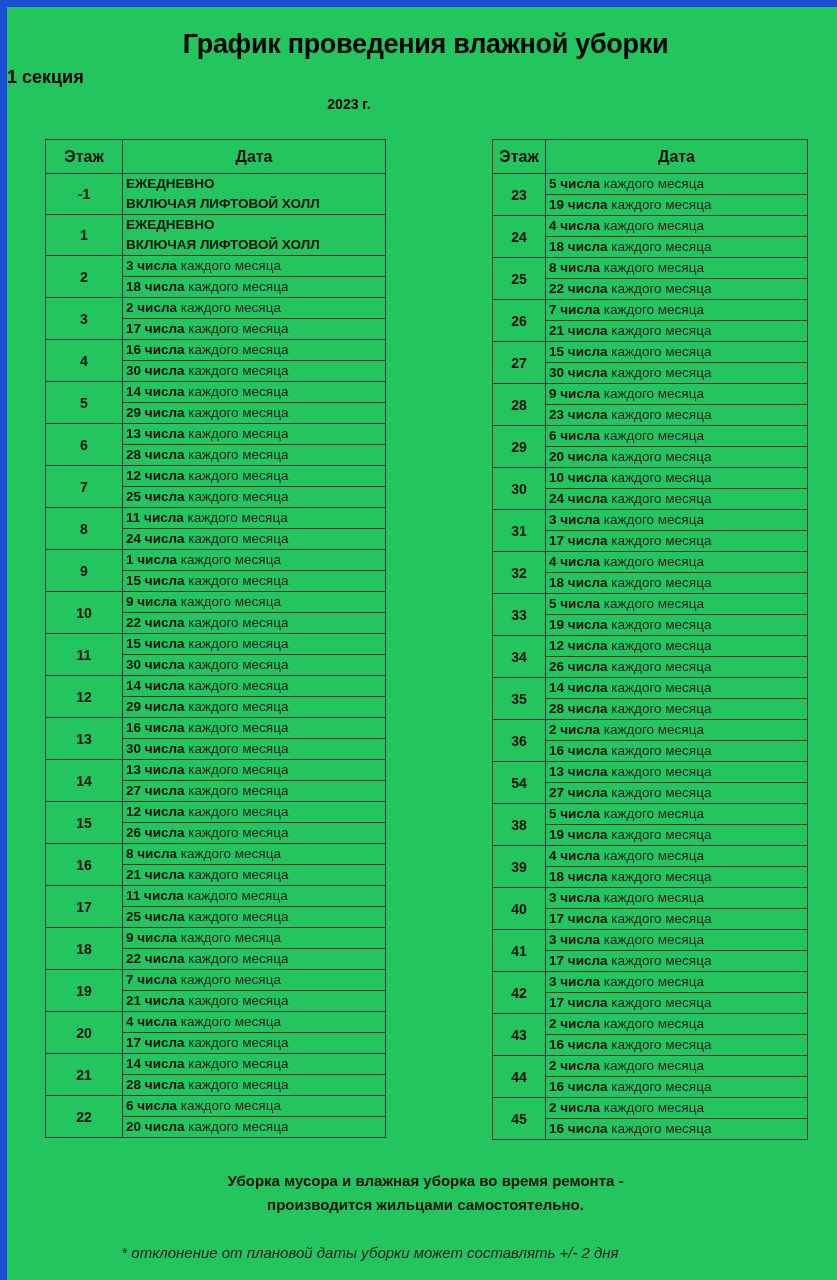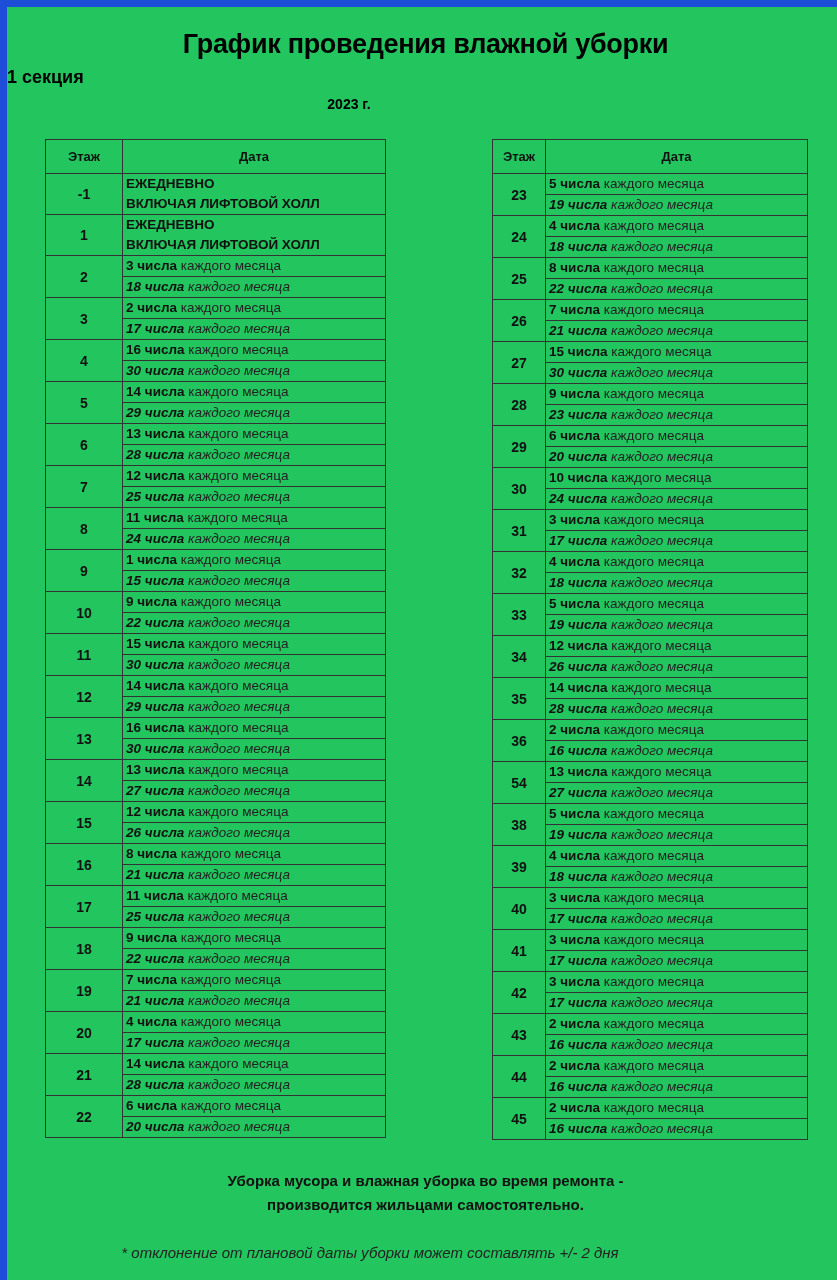--- a/index.html
+++ b/index.html
@@ -26,28 +26,28 @@
     position: absolute; left: 0; width: 684px; top: 89px;
     text-align: center; font-weight: bold; font-size: 14px; color: #000;
   }
   table.sched {
     position: absolute; border-collapse: collapse;
     font-size: 13.5px; table-layout: fixed;
   }
   table.sched.left { left: 38px; top: 132px; width: 340px; }
   table.sched.right { left: 485px; top: 132px; width: 315px; }
   table.sched th {
-    height: 33px; font-weight: bold; font-size: 13px;
+    height: 33px; font-weight: bold; font-size: 16px;
     border: 1px solid #333; text-align: center; padding: 0;
   }
   table.sched td { border: 1px solid #333; padding: 0 0 0 3px; height: 20px; line-height: 20px; white-space: nowrap; overflow: hidden; }
   table.sched td.floor { text-align: center; font-weight: bold; font-size: 14px; padding: 0; }
   table.sched td.date .num { font-weight: bold; }
   table.sched td.date .rest { font-weight: normal; color: #222; }
-  table.sched tr.line2 td.date { border-top: 1px solid #444; font-style: italic; }
+  table.sched tr.line2 td.date { border-top: 1px solid #444; }
   table.sched td.special { font-weight: bold; border-top: none; border-bottom: none; }
   table.sched tr.sp1 td.special { border-top: 1px solid #333; }
   table.sched tr.sp2 td.special { border-bottom: 1px solid #333; }
   .note {
     position: absolute; left: 0; width: 837px; top: 1162px;
     text-align: center; font-weight: bold; font-size: 15px; line-height: 24px; color: #111;
   }
   .footnote {
     position: absolute; left: 0; width: 726px; top: 1237px;
     text-align: center; font-style: italic; font-size: 15px; color: #222;

